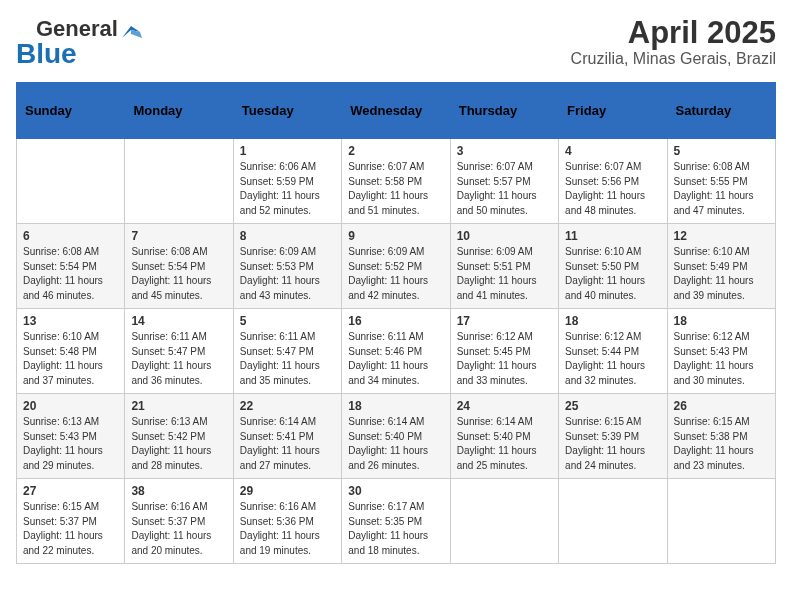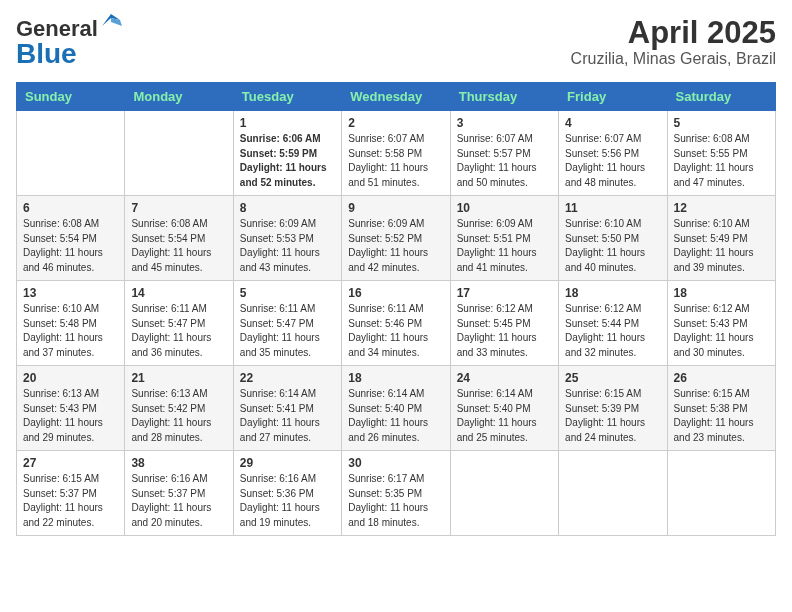--- a/index.html
+++ b/index.html
@@ -16,21 +16,22 @@
       align-items: flex-start;
       margin-bottom: 12px;
     }
     .logo {
       display: flex;
       flex-direction: column;
       align-items: flex-start;
     }
     .logo-line1 {
       display: flex;
-      align-items: flex-start;
+      align-items: flex-end;
+      margin-left: 20px;
     }
     .logo-blue {
       color: #1a6fb5;
       font-size: 28px;
       font-weight: bold;
     }
     .title-section {
       text-align: right;
     }
     .month-title {
@@ -43,24 +44,24 @@
       font-size: 16px;
       color: #555;
     }
     .calendar {
       width: 100%;
       border-collapse: collapse;
       border: 1px solid #ccc;
     }
     .calendar th {
       background-color: #2e6dbe;
-      color: #86efac;
+      color: #000000;
       font-size: 13px;
       font-weight: bold;
-      padding: 6px 8px;
+      padding: 20px 8px;
       text-align: left;
       border: 1px solid #2e6dbe;
     }
     .calendar td {
       vertical-align: top;
       padding: 5px 6px;
       border: 1px solid #ccc;
       font-size: 10.5px;
       color: #333;
       width: 108px;
@@ -116,21 +117,21 @@
         <th>Friday</th>
         <th>Saturday</th>
       </tr>
   </thead>
   <tbody id="calendar-body">
   <tr>
         <td class="empty-cell"></td>
         <td class="empty-cell"></td>
         <td>
           <span class="day-num">1</span>
-          <div class="day-info" style="white-space: pre-line; font-weight: bold;">Sunrise: 6:06 AM
+          <div class="day-info" style="white-space: pre-line;">Sunrise: 6:06 AM
 Sunset: 5:59 PM
 Daylight: 11 hours and 52 minutes.</div>
         </td>
         <td>
           <span class="day-num">2</span>
           <div class="day-info" style="white-space: pre-line;">Sunrise: 6:07 AM
 Sunset: 5:58 PM
 Daylight: 11 hours and 51 minutes.</div>
         </td>
         <td>

